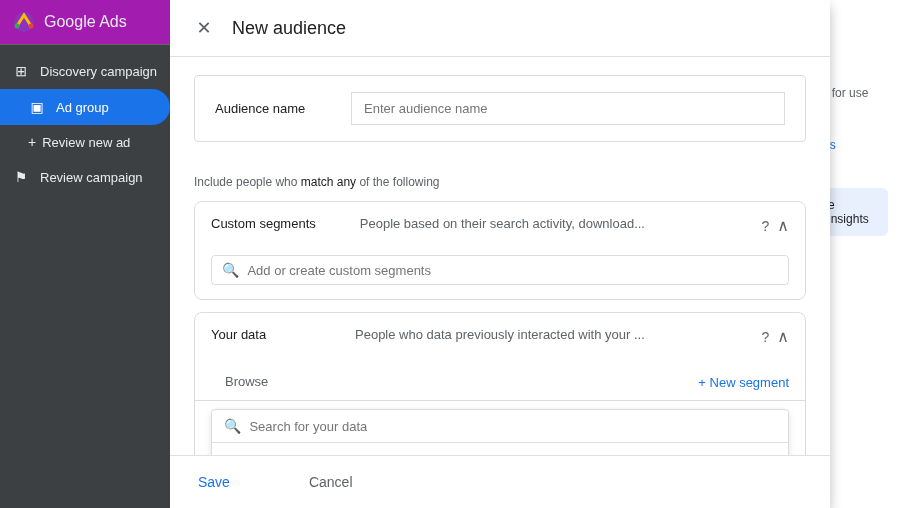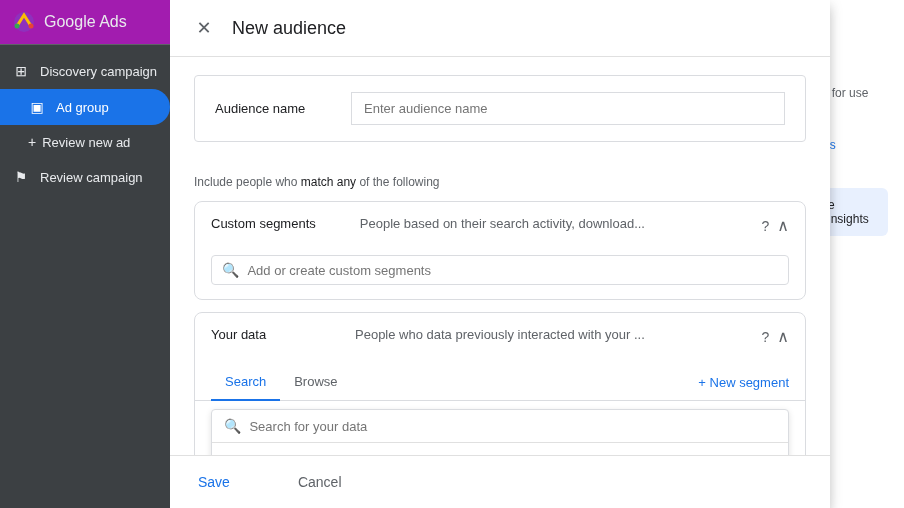--- a/index.html
+++ b/index.html
@@ -307,21 +307,21 @@
       width: 52px;
       height: 52px;
     }
 
     
     .modal-footer {
       display: flex;
       align-items: flex-start;
       padding: 12px 20px;
       border-top: 1px solid #e0e0e0;
-      gap: 4px;
+      gap: 15px;
     }
     .btn-save {
       color: #1a73e8;
       background: none;
       border: none;
       font-size: 14px;
       font-weight: 500;
       cursor: pointer;
       padding: 6px 8px;
     }
@@ -484,23 +484,20 @@
         <div class="segment-card-header">
           <span class="segment-card-label">Your data</span>
           <span class="segment-card-desc">People who data previously interacted with your ...</span>
           <div class="segment-card-actions">
             <span class="help-icon">?</span>
             <span class="chevron-icon">∧</span>
           </div>
         </div>
 
         <div class="tabs-row">
-          <div class="tab-item active">
-            <span>Search</span>
-          </div>
           <div class="tab-item">
             <span>Browse</span>
           </div>
           <div class="tab-new-segment">
             <span>+ New segment</span>
           </div>
         </div>
 
         <div class="dropdown-search-box">
           <div class="dropdown-search-input-row">

